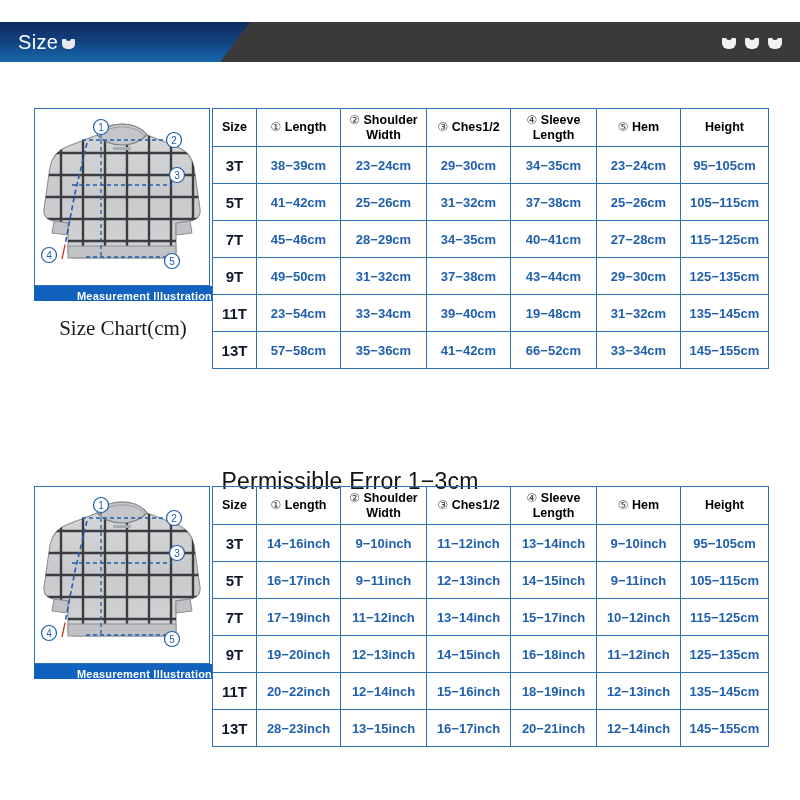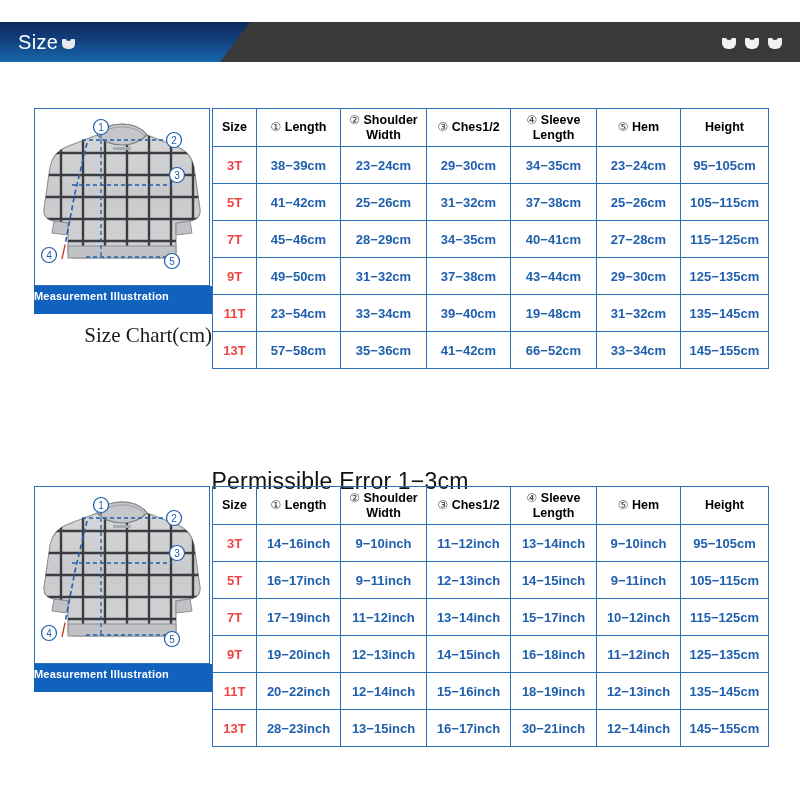--- a/index.html
+++ b/index.html
@@ -118,36 +118,36 @@
     width: 176px;
     height: 178px;
     border: 1px solid #2f6fb5;
     background: #ffffff;
     position: relative;
     overflow: hidden;
     box-sizing: border-box;
   }
   .illus-caption-bar {
     width: 178px;
-    height: 28px;
+    height: 15px;
     background: #1161bf;
     color: #ffffff;
     font-size: 11px;
     font-weight: bold;
-    text-align: left;
+    text-align: right;
     line-height: 20px;
     letter-spacing: 0.2px;
   }
   .illus-title {
     width: 178px;
-    text-align: right;
+    text-align: center;
     font-family: "Liberation Serif", serif;
     font-size: 21px;
     color: #1b1b1b;
-    margin-top: 9px;
+    margin-top: 15px;
   }
   .illus-svg { display: block; }
 
   
   .size-table {
     position: absolute;
     left: 212px; top: 0;
     border-collapse: collapse;
     table-layout: fixed;
     width: 556px;
@@ -167,41 +167,41 @@
     color: #000000;
     line-height: 1.15;
   }
   .size-table td {
     height: 37px;
     font-size: 13px;
     font-weight: bold;
     color: #1f5fad;
   }
   .size-table td.sizecell {
-    color: #ef4444;
-    font-size: 13px;
+    color: #0f172a;
+    font-size: 15px;
   }
   .circnum {
     font-weight: normal;
     font-size: 12px;
     color: #3a3a3a;
   }
   
   .col-size   { width: 44px; }
   .col-len    { width: 84px; }
   .col-sh     { width: 86px; }
   .col-ch     { width: 84px; }
   .col-sl     { width: 86px; }
   .col-hem    { width: 84px; }
   .col-ht     { width: 88px; }
 
   
   .perm-error {
     position: absolute;
-    left: 4px; top: 360px;
+    left: 14px; top: 360px;
     width: 672px;
     text-align: center;
     font-size: 23px;
     color: #111111;
     letter-spacing: 0.2px;
   }
 </style>
 </head>
 <body>
 
@@ -581,19 +581,19 @@
         <td>15−16inch</td>
         <td>18−19inch</td>
         <td>12−13inch</td>
         <td>135−145cm</td>
       </tr>
       <tr>
         <td class="sizecell">13T</td>
         <td>28−23inch</td>
         <td>13−15inch</td>
         <td>16−17inch</td>
-        <td>30−21inch</td>
+        <td>20−21inch</td>
         <td>12−14inch</td>
         <td>145−155cm</td>
       </tr>
     </tbody>
   </table>
 </div>
 
 </body></html>

